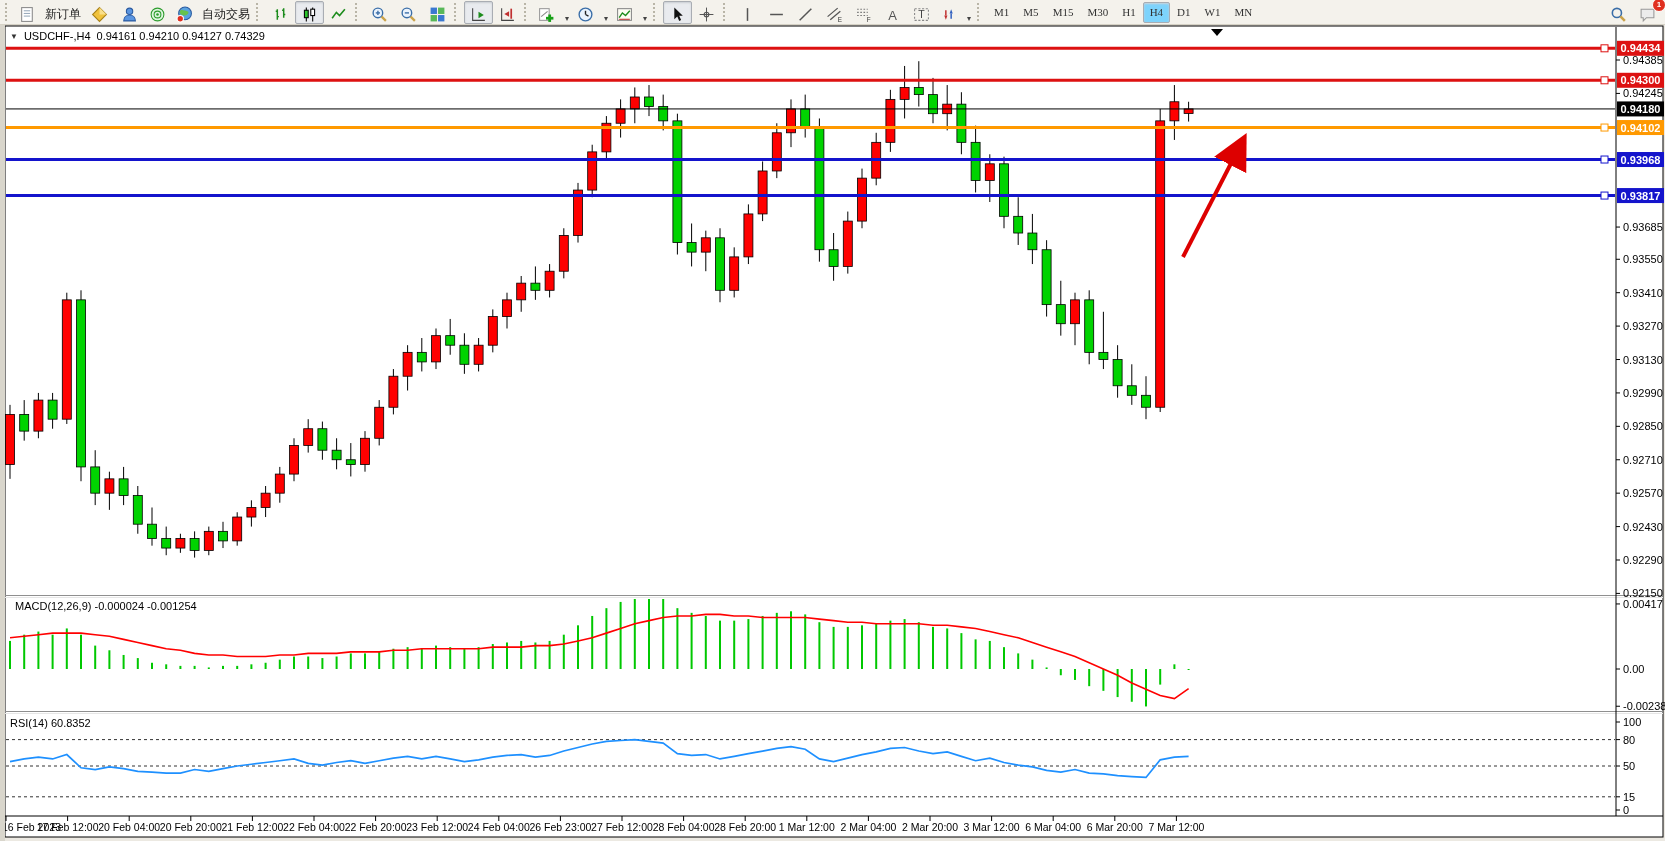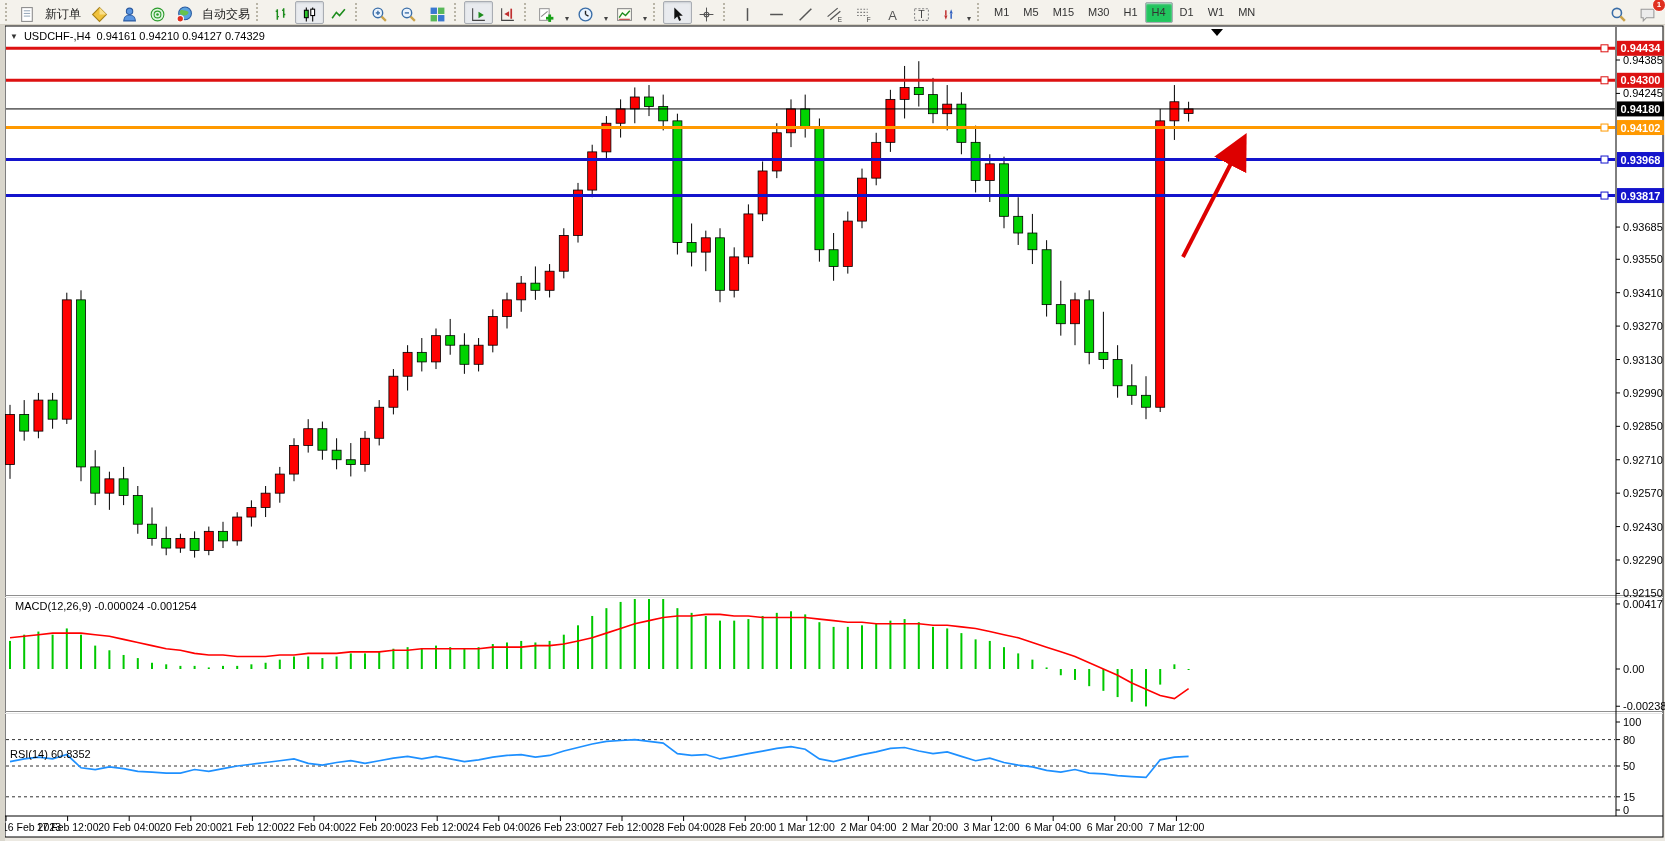--- a/index.html
+++ b/index.html
@@ -6,34 +6,34 @@
     background:#ece9e2;font-family:"Liberation Sans",sans-serif;}
   .toolbar{position:absolute;left:0;top:0;width:1665px;height:25px;background:#f4f2ec;
     border-bottom:1px solid #d6d2c6;display:flex;align-items:center;padding:0 3px;box-sizing:border-box;z-index:5;}
   .grip{width:4px;height:18px;border-left:2px dotted #b9b5a7;margin:0 4px 0 2px;}
   .tb-btn{height:21px;min-width:21px;display:flex;align-items:flex-end;justify-content:center;gap:9px;
     padding:0 3px;font-size:12px;color:#222;border:1px solid transparent;border-radius:2px;cursor:default;}
   .tb-btn.pressed{border:1px solid #a9adb3;background:#e9ebef;box-shadow:inset 0 1px 2px #c9cdd2;}
   .tb-btn svg{width:17px;height:17px;display:block;}
   .caret{font-size:8px;color:#444;margin-left:1px;}
   .tf-btn{font-size:11px;color:#333;padding:0 6px;height:19px;display:flex;align-items:center;
-    border:1px solid transparent;border-radius:2px;}
-  .tf-btn.active{border:1px solid #a9adb3;background:#22c55e;box-shadow:inset 0 1px 2px #ced2d8;}
+    border:1px solid transparent;border-radius:2px;font-family:Liberation Serif, serif;}
+  .tf-btn.active{border:1px solid #a9adb3;background:#7dd3fc;box-shadow:inset 0 1px 2px #ced2d8;}
   .spacer{flex:1;}
   .chat-wrap{position:relative;}
   .badge{position:absolute;top:-4px;right:-5px;width:12px;height:12px;border-radius:50%;
     background:#e03020;color:#fff;font-size:8px;font-weight:bold;display:flex;align-items:center;
     justify-content:center;border:1px solid #fff;}
   .left-frame{position:absolute;left:0;top:25px;width:5px;height:816px;background:#d9d6cc;z-index:2;}
   #chart-svg{position:absolute;left:0;top:25px;width:1665px;height:816px;z-index:1;}
   .overlay-label{position:absolute;z-index:3;font-size:11px;color:#000;white-space:pre;}
   .chart-title{left:10px;top:30px;display:flex;align-items:center;gap:6px;}
   .title-caret{font-size:8px;color:#333;}
   .macd-label{left:15px;top:600px;}
-  .rsi-label{left:10px;top:717px;margin-top:31px;}
+  .rsi-label{left:10px;top:717px;}
 </style>
 </head>
 <body>
 
 <div class="toolbar">
   <div class="grip"></div>
   <div class="tb-btn">
     <span>
       <svg viewBox="0 0 16 16">
           <rect x="2.5" y="1.5" width="10" height="13" fill="#fff" stroke="#8a8a8a"></rect>

